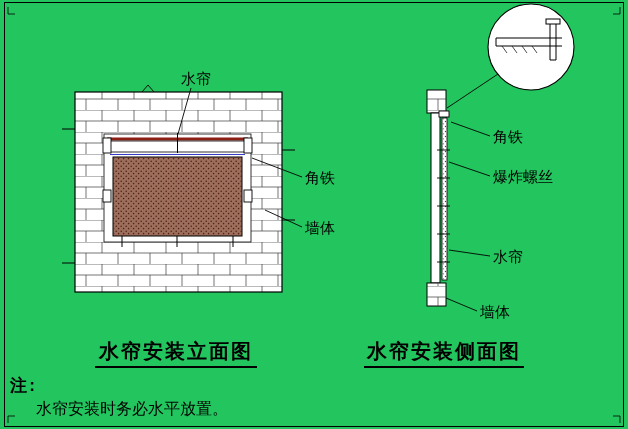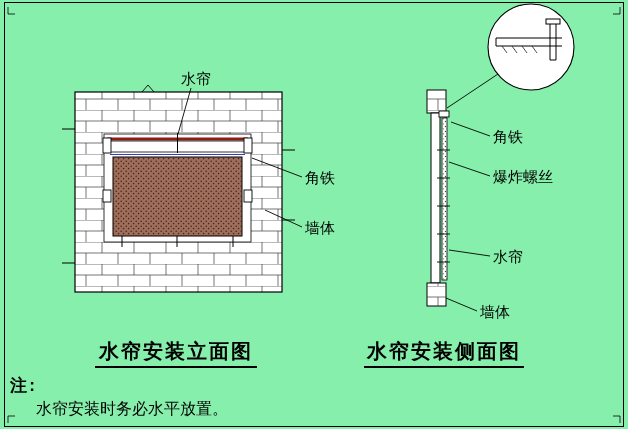--- a/index.html
+++ b/index.html
@@ -1,19 +1,19 @@
 <!DOCTYPE html>
 <html><head>
 <meta charset="utf-8">
 <style>
   html,body{margin:0;padding:0;background:#fff;}
   #stage{
     position:relative;
     width:628px;height:429px;
-    background:#86efac;
+    background:#22c55e;
     font-family:Liberation Mono, monospace;
     overflow:hidden;
   }
   svg{display:block;}
   text{fill:#000;}
   .anno{font-size:15px;}
   .view-title{font-size:20px;font-weight:600;letter-spacing:2px;}
   .note-prefix{font-size:17px;font-weight:700;}
   .note-body{font-size:16px;}
 </style>

